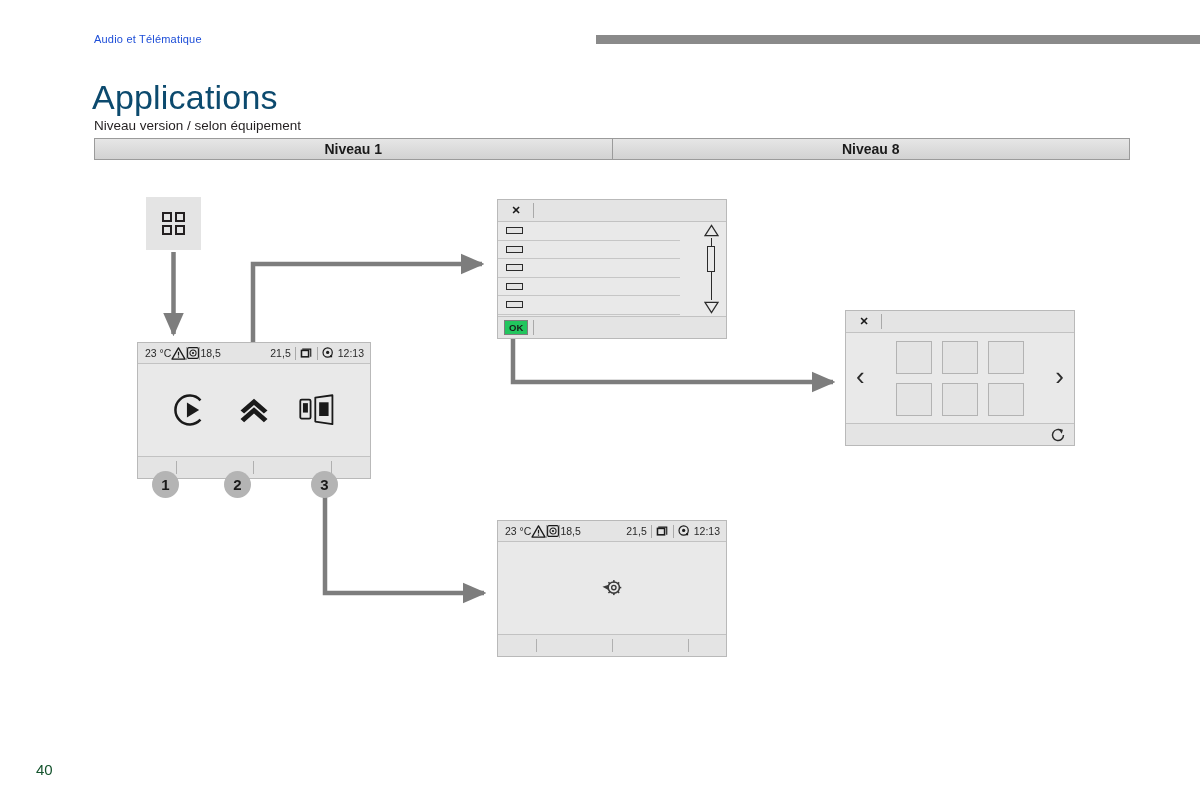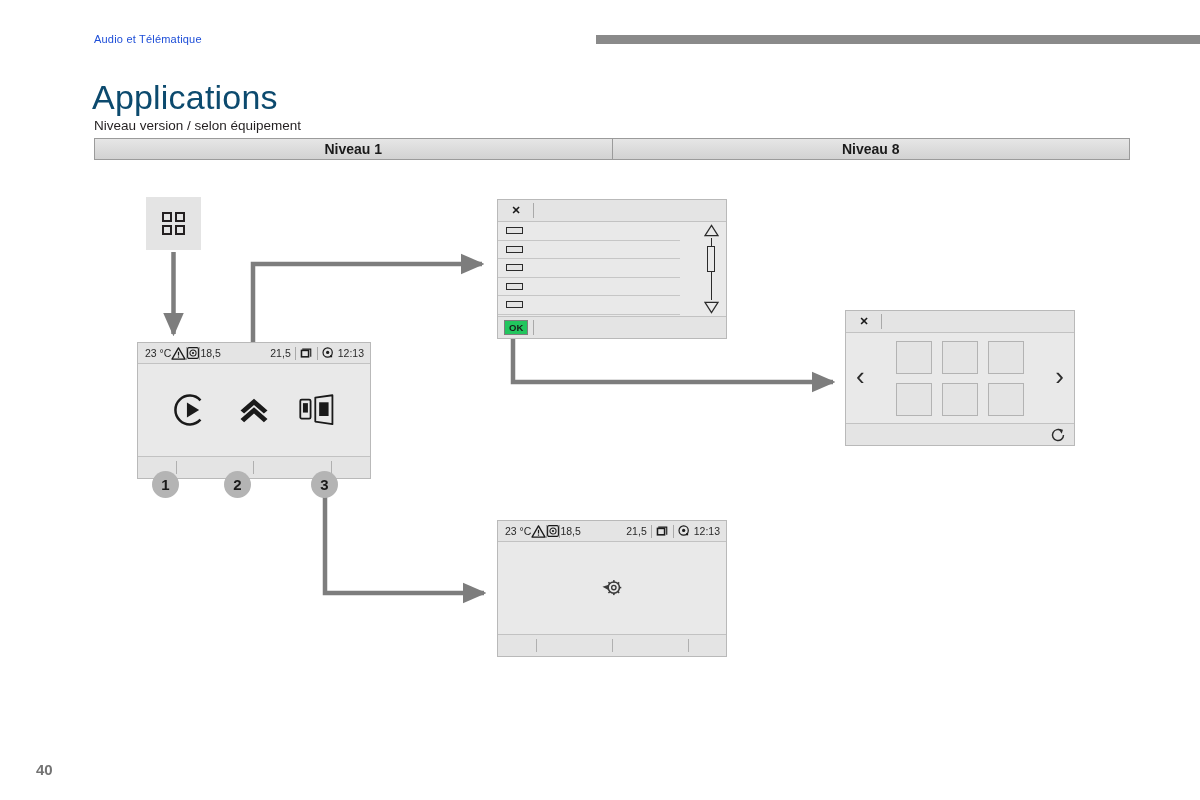--- a/index.html
+++ b/index.html
@@ -139,21 +139,21 @@
   #screen-load .scr-topbar{height:21px;}
   #screen-load .scr-body{height:92px;display:flex;align-items:center;justify-content:center;}
   #screen-load .scr-bottombar{height:22px;justify-content:space-around;}
 
   
   #connectors{position:absolute;left:0;top:0;width:1200px;height:800px;pointer-events:none;}
 
   
   #page-number{
     position:absolute;left:36px;top:761px;
-    font-size:15px;font-weight:bold;color:#737373;
+    font-size:15px;font-weight:normal;color:#14532d;
   }
 </style>
 </head>
 <body>
 
 <div class="page">
 
   <div id="running-head">Audio et Télématique</div>
   <div id="header-rule"></div>
   <div id="page-title">Applications</div>

